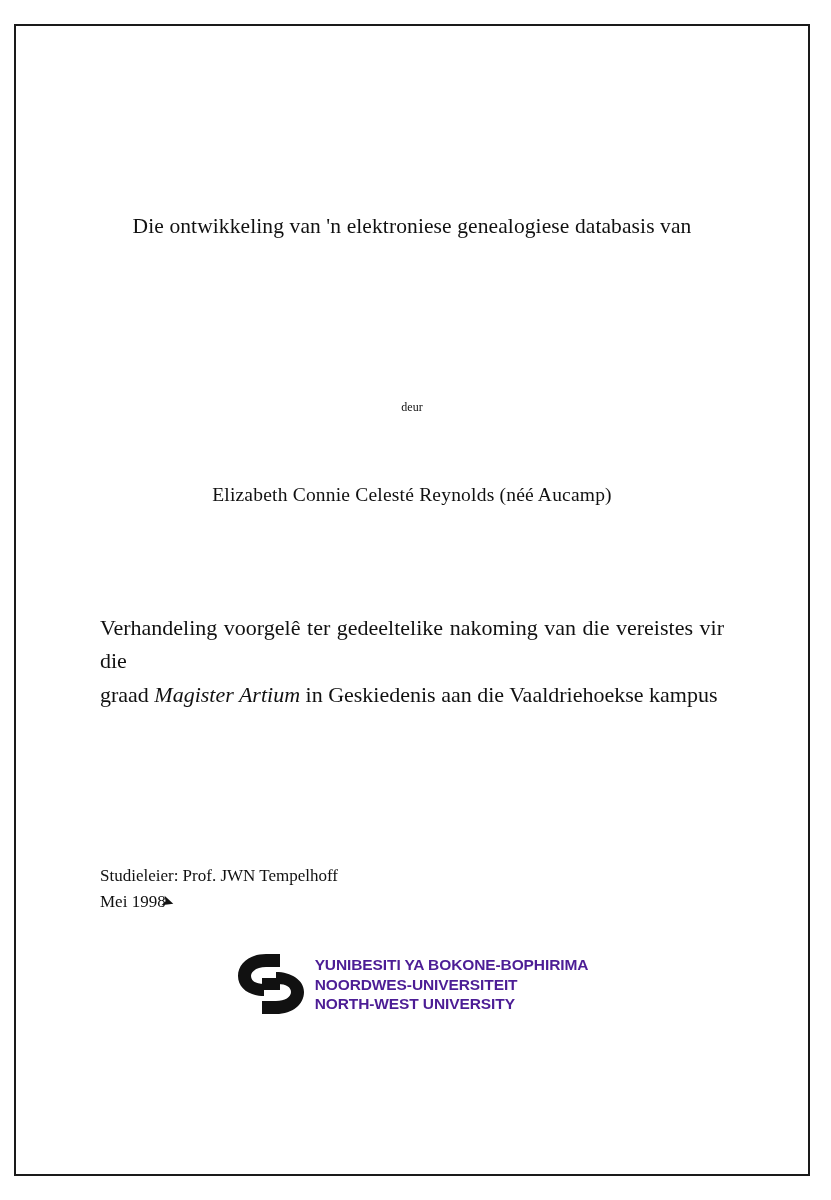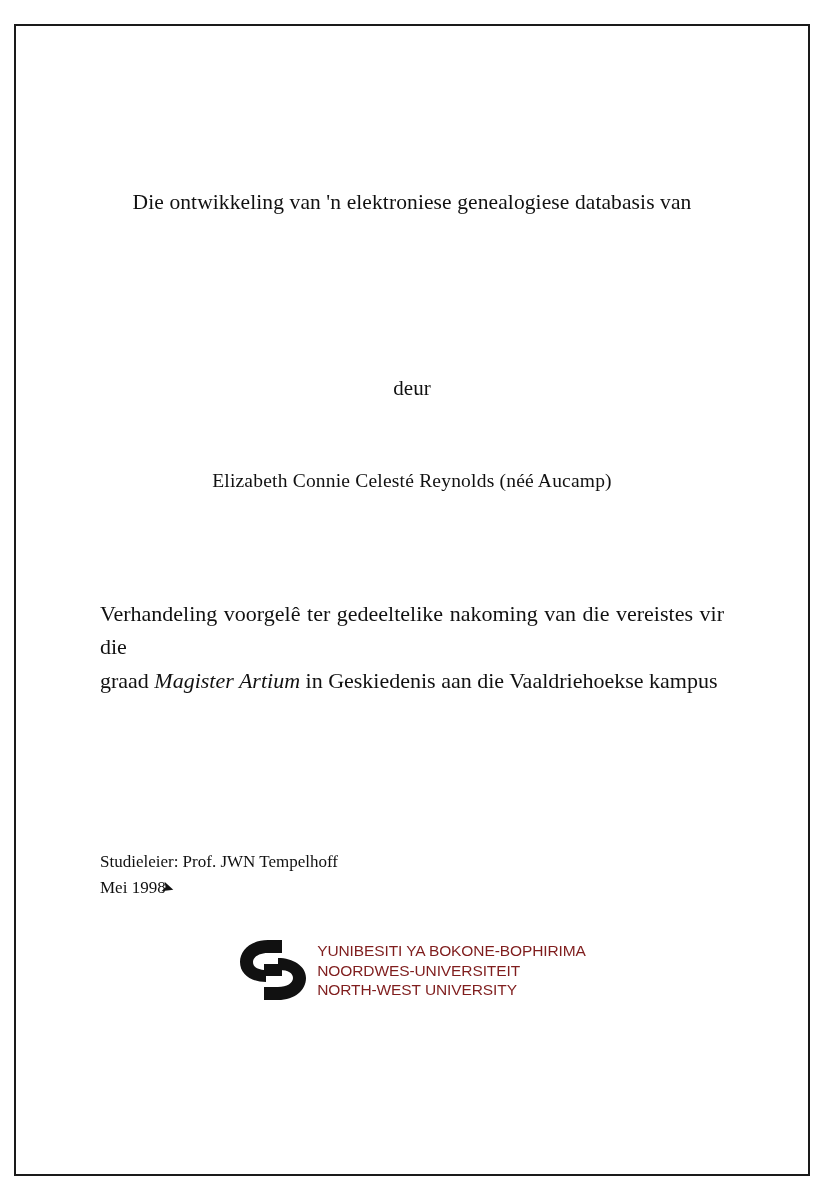--- a/index.html
+++ b/index.html
@@ -25,41 +25,41 @@
     left: 14px;
     top: 24px;
     width: 796px;
     height: 1152px;
     border: 2px solid #1a1a1a;
     box-sizing: border-box;
   }
   .content {
     position: absolute;
     left: 14px;
-    top: 12px;
+    top: 36px;
     width: 796px;
     height: 1152px;
     box-sizing: border-box;
     padding: 0 86px;
   }
   .title-block {
     margin-top: 170px;
     text-align: center;
     font-size: 21.5px;
     line-height: 1.95;
     letter-spacing: 0.1px;
   }
   .title-line {
     display: block;
     white-space: nowrap;
   }
   .by-word {
     margin-top: 152px;
     text-align: center;
-    font-size: 21px;
+    font-size: 12px;
   }
   .author {
     margin-top: 69px;
     text-align: center;
     font-size: 19.5px;
     letter-spacing: 0.2px;
   }
   .abstract-block {
     margin-top: 105px;
     font-size: 22px;
@@ -107,22 +107,22 @@
     flex: 0 0 auto;
   }
   .logo-mark svg {
     display: block;
   }
   .logo-text {
     font-family: "Liberation Sans", sans-serif;
     font-size: 15.5px;
     line-height: 1.24;
     letter-spacing: -0.1px;
-    font-weight: 400;
-    color: #7f1d1d;
+    font-weight: 700;
+    color: #4c1d95;
     text-align: left;
     white-space: nowrap;
   }
   .logo-text span {
     display: block;
   }
 </style>
 </head>
 <body>
 

